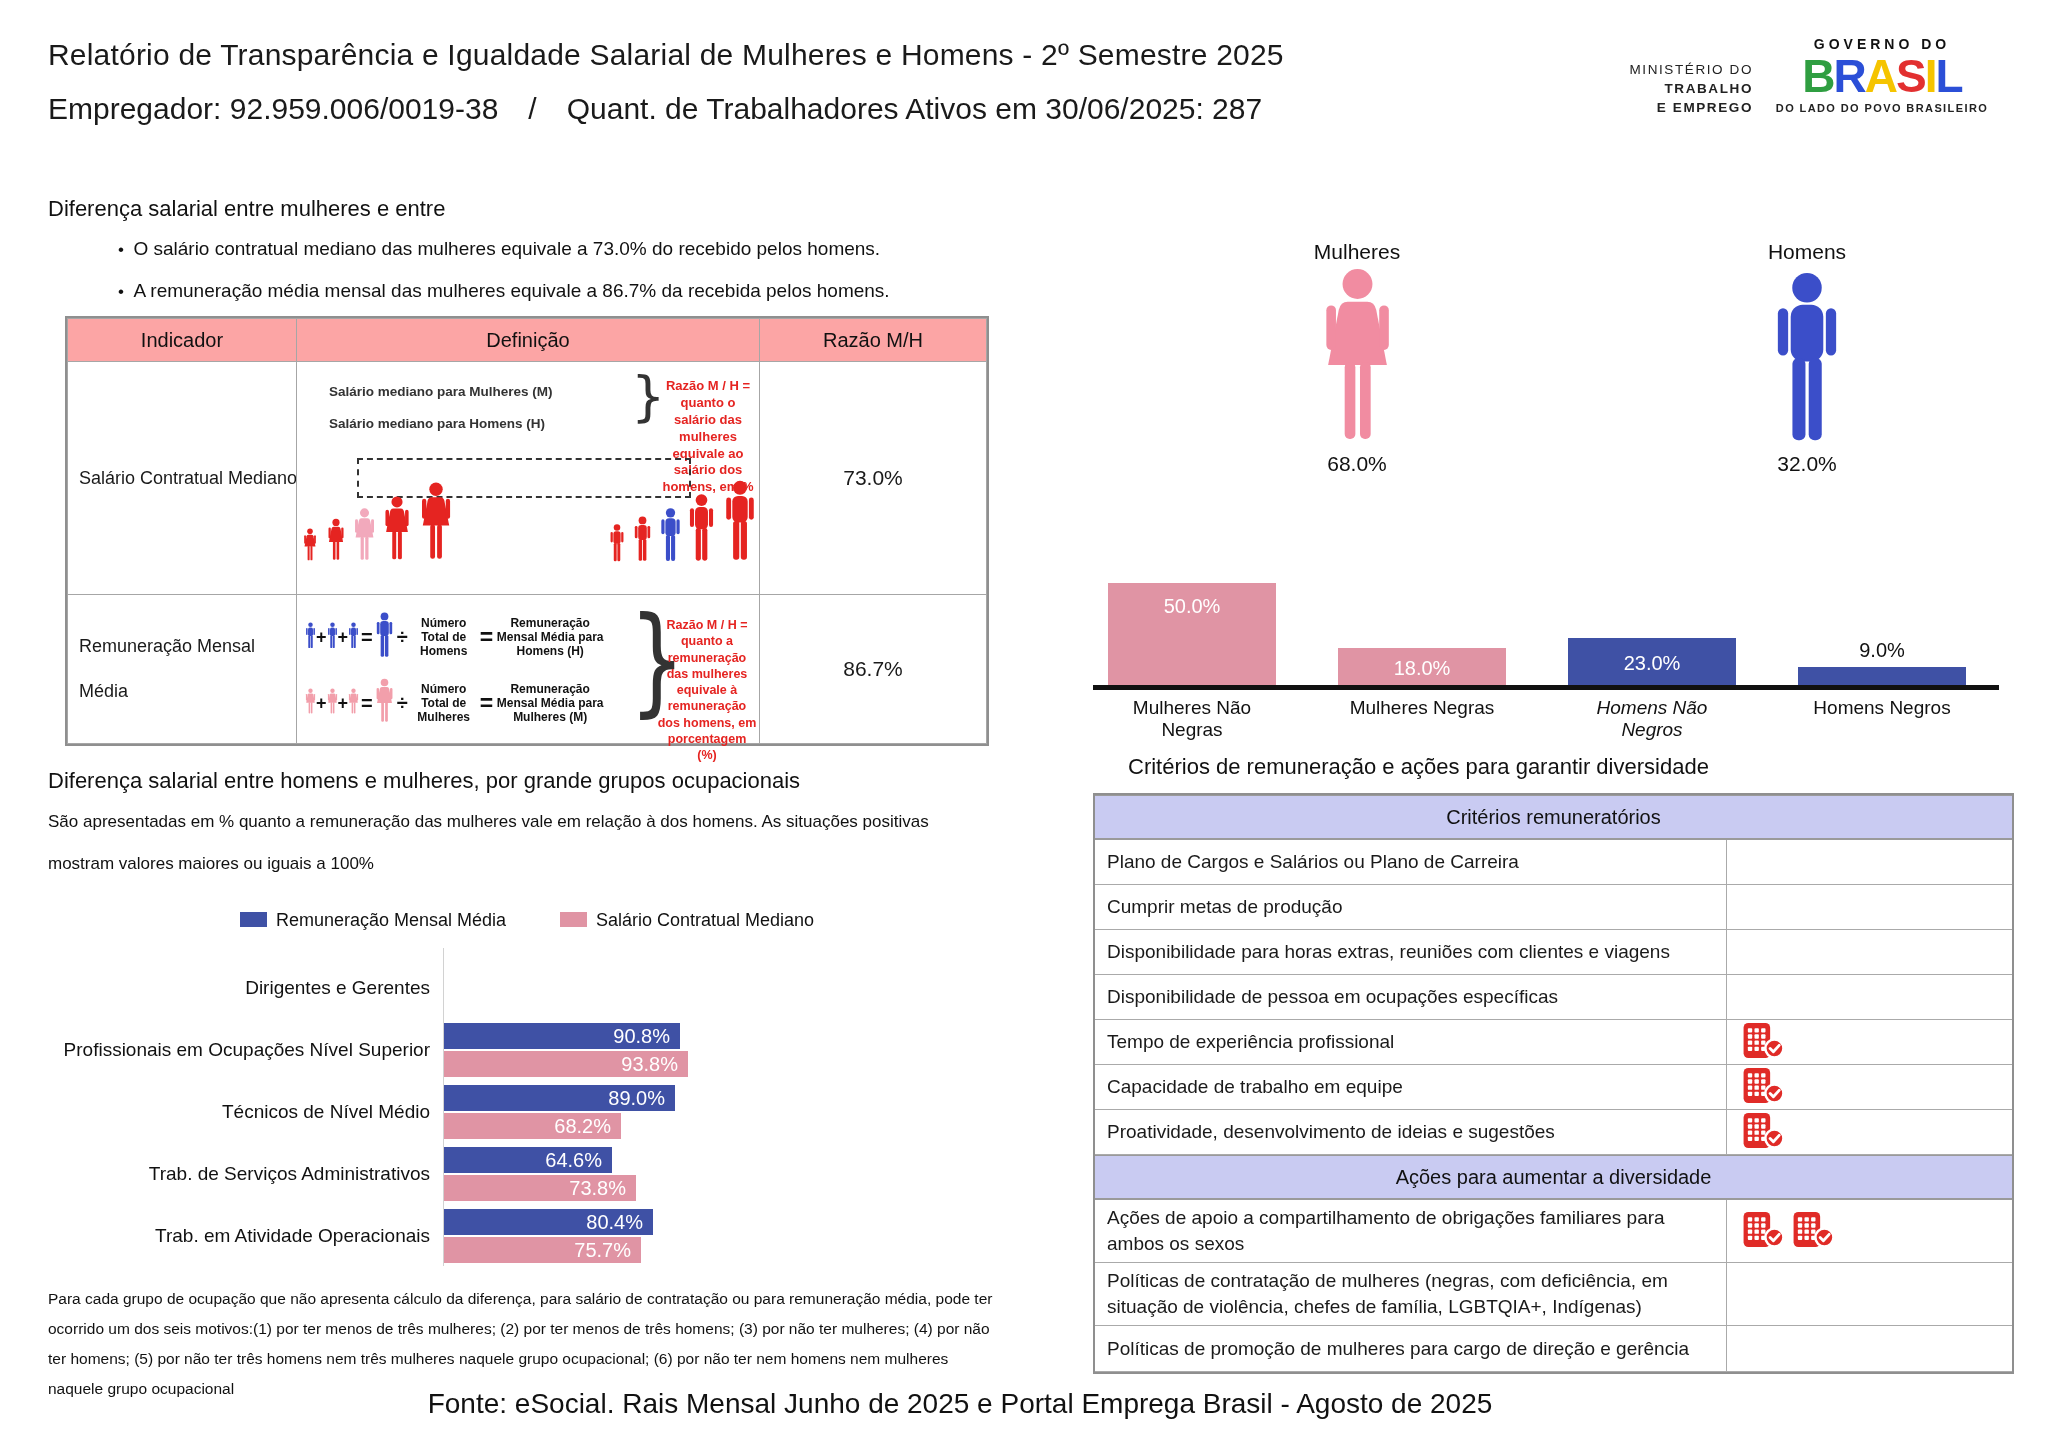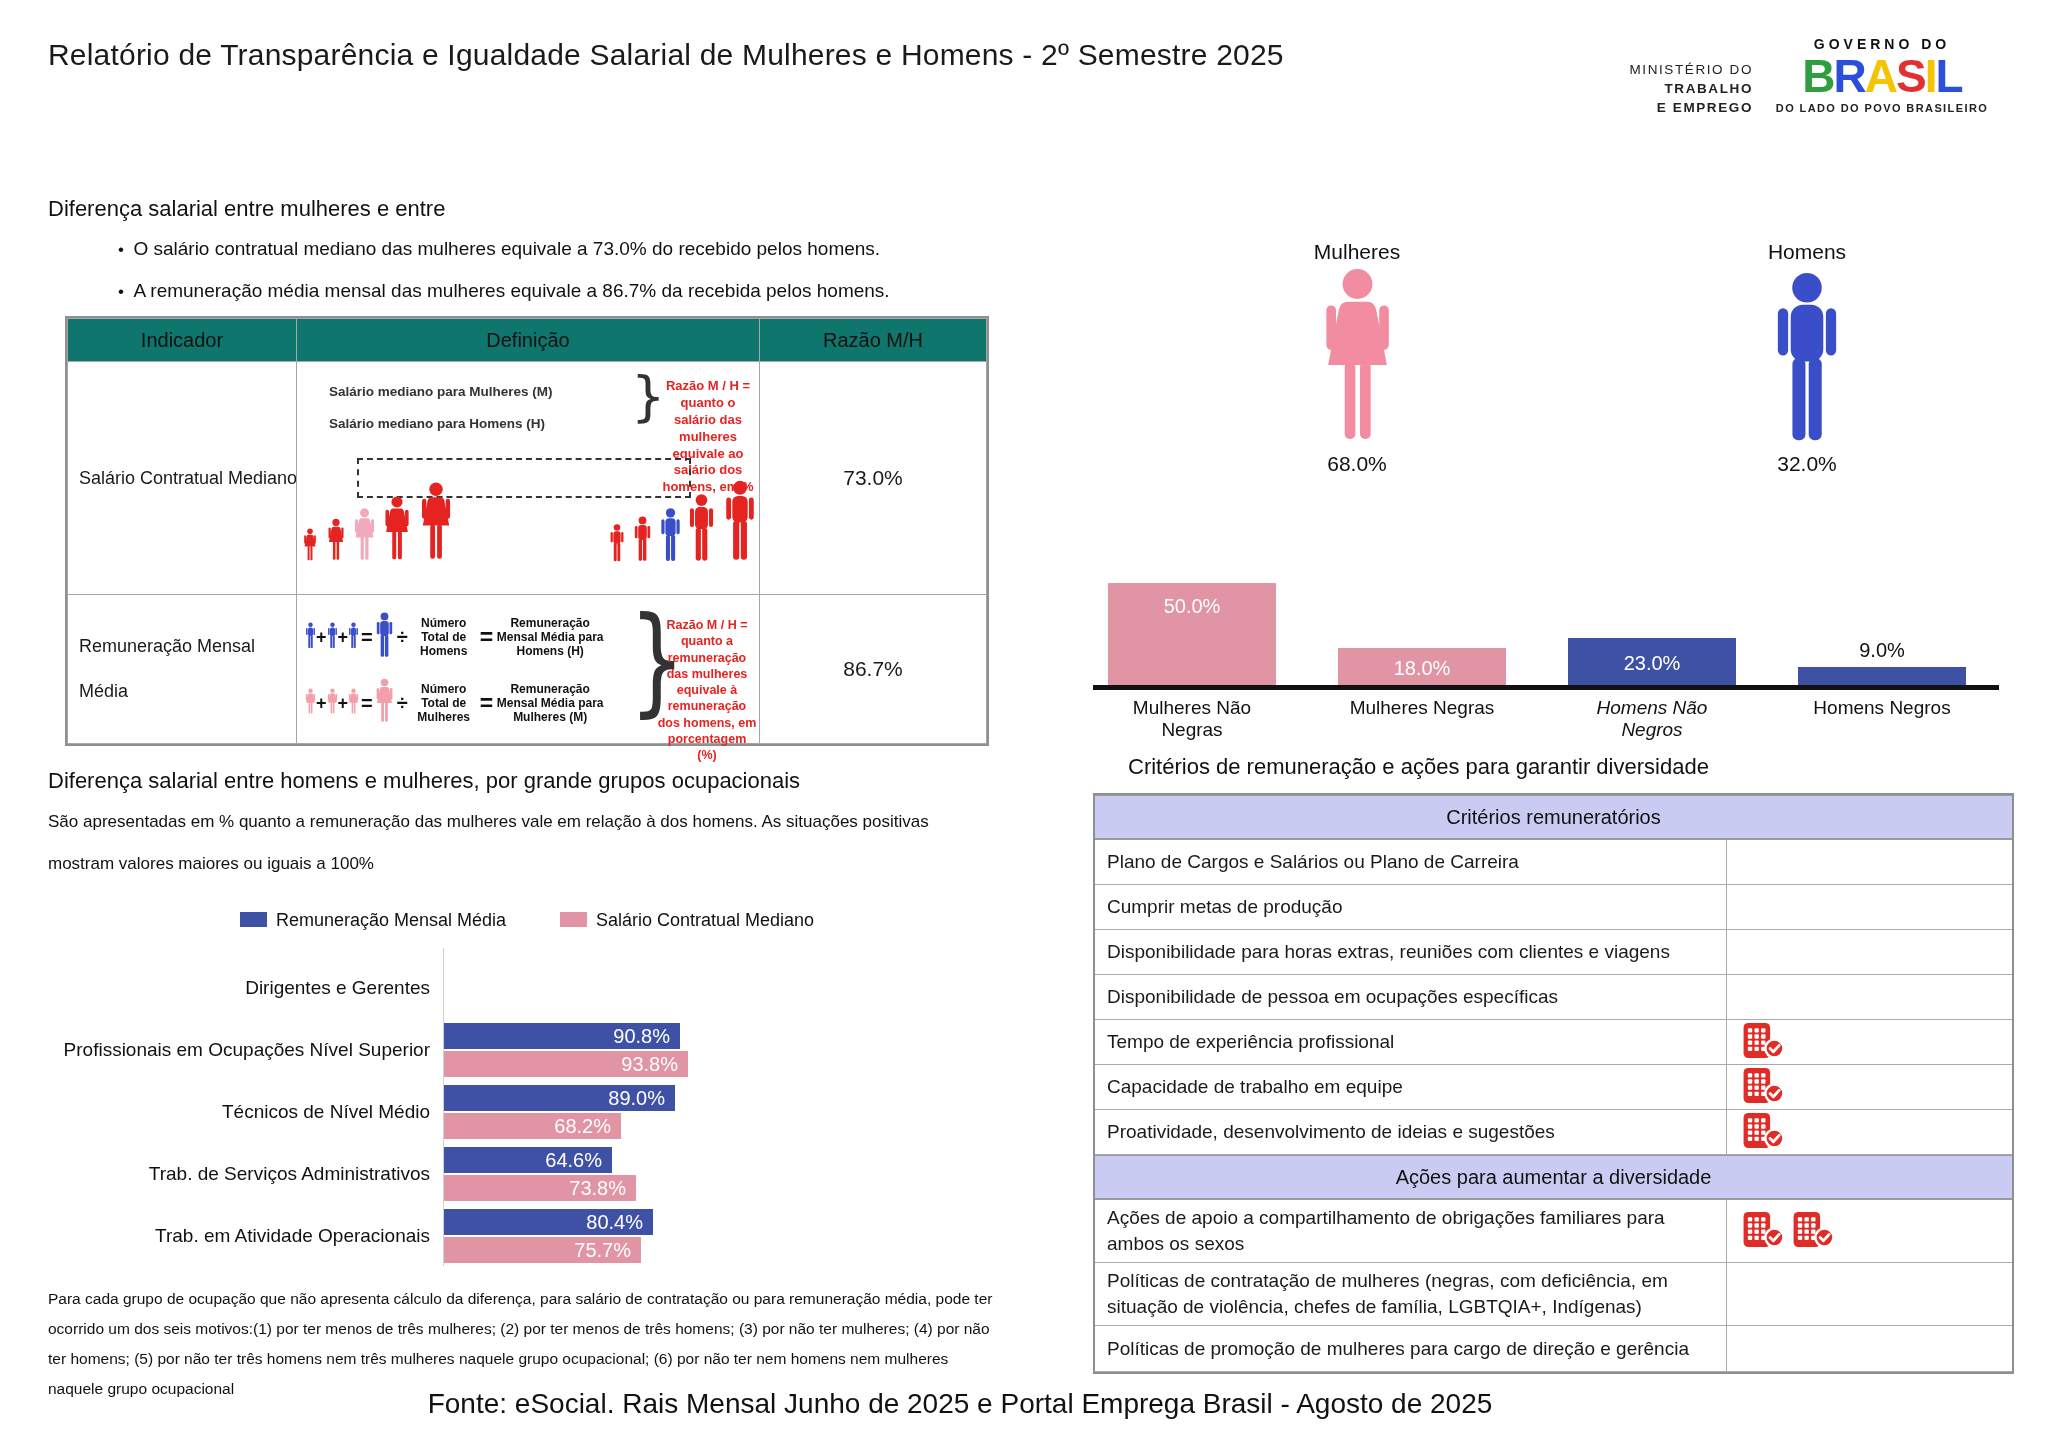--- a/index.html
+++ b/index.html
@@ -18,21 +18,21 @@
   .gov-tag{font-size:11px;font-weight:700;letter-spacing:1.4px;color:#222;margin-top:3px;}
   
   .sec-title{font-size:22px;font-weight:500;color:#111;}
   .bullet{left:118px;font-size:19px;color:#111;}
   .bullet:before{content:"\2022\00a0\00a0";font-size:17px;}
   
   .tbl1{left:65px;top:316px;width:920px;height:426px;border:2px solid #8f8f8f;background:#fff;}
   .tbl1 .cell{position:absolute;border:1px solid #a6a6a6;box-sizing:border-box;}
   .c1{left:0;width:230px;} .c2{left:229px;width:464px;} .c3{left:692px;width:228px;}
   .r0{top:0;height:44px;} .r1{top:43px;height:234px;} .r2{top:276px;height:150px;}
-  .th{background:#0f766e;display:flex;align-items:center;justify-content:center;
+  .th{background:#fca5a5;display:flex;align-items:center;justify-content:center;
       font-size:20px;color:#111;}
   .ind-cell{display:flex;align-items:center;padding-left:11px;font-size:18px;}
   .ind-wrap{line-height:2.5;}
   .ratio-cell{display:flex;align-items:center;justify-content:center;font-size:21px;}
   .nowrap{white-space:nowrap;}
   
   .dlab{font-weight:700;font-size:13.5px;color:#333;}
   .dred{font-weight:700;font-size:13px;color:#e52421;text-align:center;line-height:1.3;}
   .brace{font-family:"DejaVu Sans",sans-serif;font-weight:400;color:#333;line-height:1;}
   .dash-box{border:2px dashed #333;}
@@ -66,20 +66,23 @@
       font-size:19px;line-height:1.35;border-right:1px solid #aaaaaa;}
   .crit .chk{flex:1;display:flex;align-items:center;padding-left:15px;gap:7px;}
   .footer{left:0;top:1388px;width:1920px;text-align:center;font-size:28px;font-weight:500;color:#111;}
 </style>
 </head>
 <body>
 
 <div class="page">
 
   <div class="abs main-title">Relatório de Transparência e Igualdade Salarial de Mulheres e Homens - 2º Semestre 2025</div>
+  <div class="abs sub-line">
+    <span>Empregador: 92.959.006/0019-38</span><span class="sep">/</span><span>Quant. de Trabalhadores Ativos em 30/06/2025: 287</span>
+  </div>
 
   <div class="abs ministry">
     <div>MINISTÉRIO DO</div>
     <div class="b">TRABALHO</div>
     <div class="b">E EMPREGO</div>
   </div>
 
   <div class="abs gov">
     <div class="gov-top">GOVERNO DO</div>
     <div class="gov-name" id="gov-name"><span style="color: rgb(47, 158, 65);">B</span><span style="color: rgb(43, 79, 215);">R</span><span style="color: rgb(245, 196, 0);">A</span><span style="color: rgb(226, 48, 48);">S</span><span style="color: rgb(245, 196, 0);">I</span><span style="color: rgb(43, 79, 215);">L</span></div>

